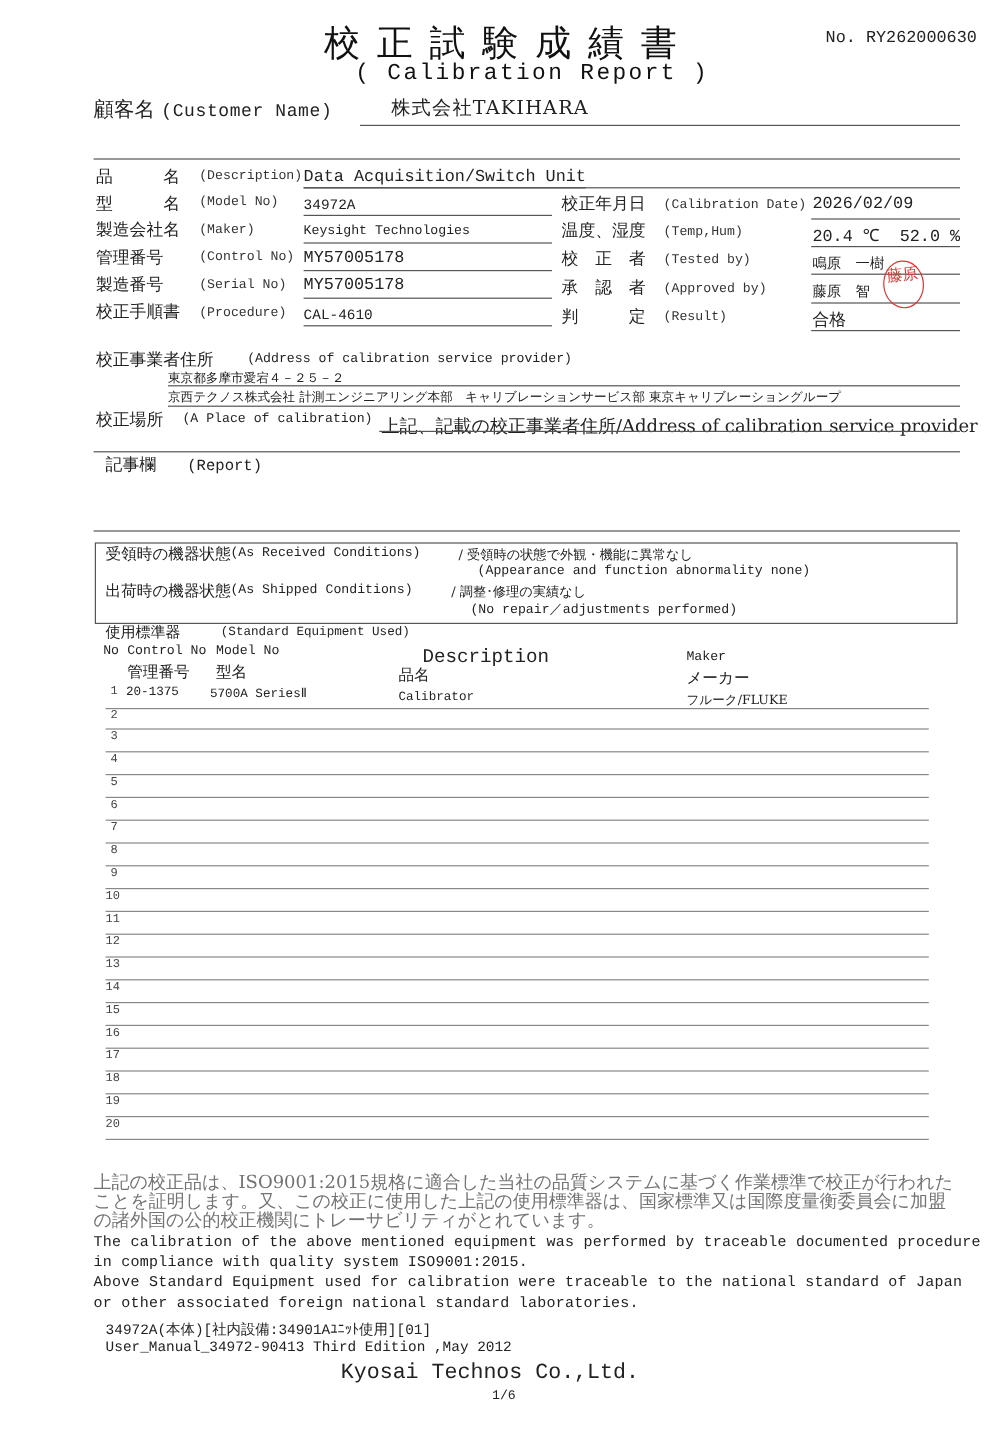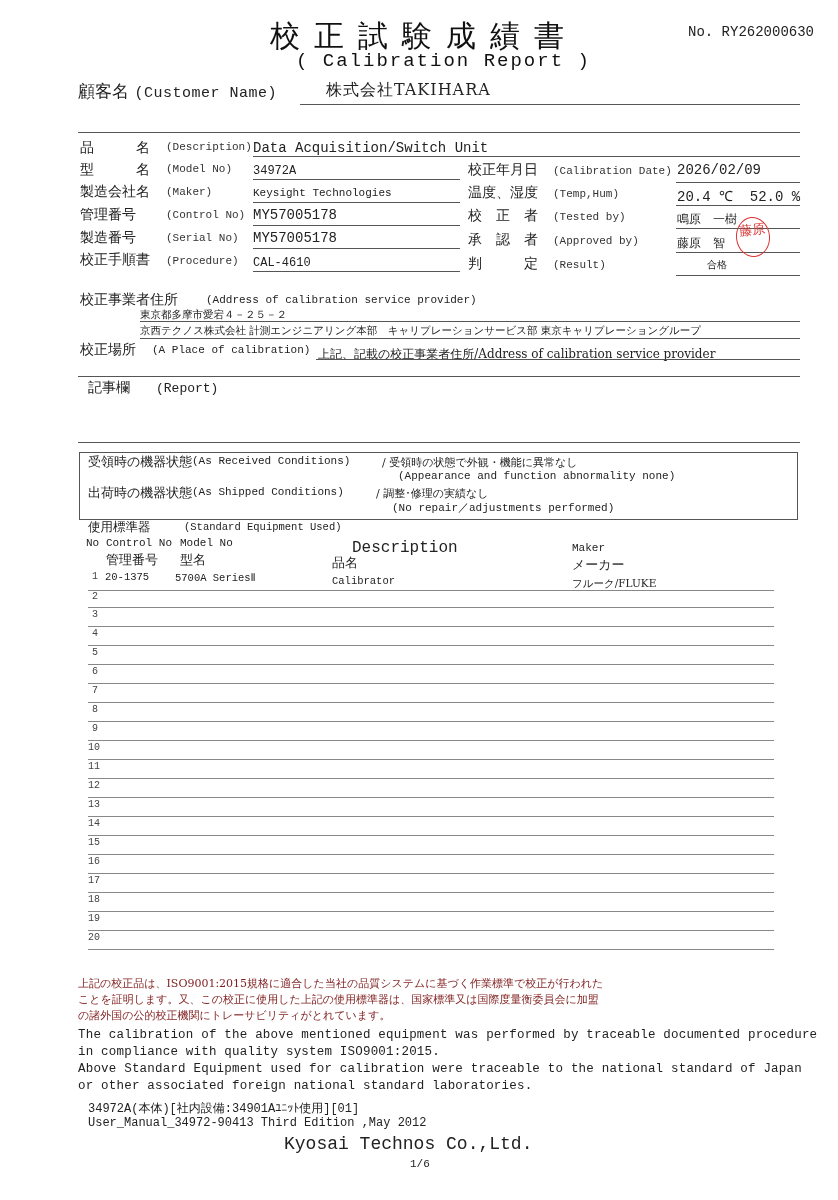--- a/index.html
+++ b/index.html
@@ -22,21 +22,21 @@
   .f-lbl { font-size: 14px; }
   .f-en { font-size: 11px; color: #333; }
   .f-val { font-size: 12px; color: #222; }
   .f-val.big { font-size: 14px; }
 
   .stamp { position: absolute; left: 736px; top: 217px; width: 34px; height: 40px; border: 1.5px solid #d33; border-radius: 50%; color: #d33; font-size: 13px; line-height: 15px; text-align: center; padding-top: 4px; transform: rotate(-6deg); }
 
   .cond-box { position: absolute; left: 79px; top: 452px; width: 719px; height: 68px; border: 1.5px solid #555; }
 
   .row-num { font-size: 10px; color: #444; }
-  .foot { font-size: 11px; color: #7f1d1d; }
+  .foot { font-size: 15px; color: #737373; }
   .foot-en { font-size: 12.5px; letter-spacing: 0.2px; }
 </style>
 </head>
 <body>
 
 <div class="abs title-jp serif">校正試験成績書</div>
 <div class="abs title-en cond">( Calibration  Report )</div>
 <div class="abs report-no cond">No. RY262000630</div>
 
 <div class="abs cust-label">
@@ -96,36 +96,36 @@
   <div class="abs f-val" style="left:677px; top:211px;">鳴原　一樹</div>
   <div class="hr" style="left:676px; top:228px; width:124px;"></div>
 
   <div class="abs f-lbl" style="left:468px; top:231px;">承　認　者</div>
   <div class="abs f-en cond" style="left:553px; top:235px;">(Approved by)</div>
   <div class="abs f-val" style="left:677px; top:235px;">藤原　智</div>
   <div class="hr" style="left:676px; top:252px; width:124px;"></div>
 
   <div class="abs f-lbl" style="left:468px; top:255px;">判　　　定</div>
   <div class="abs f-en cond" style="left:553px; top:259px;">(Result)</div>
-  <div class="abs f-val" style="left:707px; top:258px; font-size:10px;">合格</div>
+  <div class="abs f-val" style="left:677px; top:258px; font-size:14px;">合格</div>
   <div class="hr" style="left:676px; top:275px; width:124px;"></div>
 
   <div class="stamp serif">藤原</div>
 </div>
 
 <div class="abs" style="left:80px; top:291px; font-size:14px;">校正事業者住所</div>
 <div class="abs cond" style="left:206px; top:294px; font-size:11px;">(Address of calibration service provider)</div>
 <div class="abs" style="left:140px; top:308px; font-size:10.5px;">東京都多摩市愛宕４－２５－２</div>
 <div class="hr" style="left:140px; top:321px; width:660px;"></div>
 <div class="abs" style="left:140px; top:324px; font-size:10.5px;">京西テクノス株式会社 計測エンジニアリング本部　キャリブレーションサービス部 東京キャリブレーショングループ</div>
 <div class="hr" style="left:140px; top:338px; width:660px;"></div>
 
 <div class="abs" style="left:80px; top:341px; font-size:14px;">校正場所</div>
 <div class="abs cond" style="left:152px; top:344px; font-size:11px;">(A Place of calibration)</div>
-<div class="abs" style="left:318px; top:346px; font-size:12px;">上記、記載の校正事業者住所/Address of calibration service provider</div>
+<div class="abs" style="left:318px; top:346px; font-size:15px;">上記、記載の校正事業者住所/Address of calibration service provider</div>
 <div class="hr" style="left:316px; top:359px; width:484px;"></div>
 <div class="hr" style="left:78px; top:376px; width:722px; border-top-width:1.5px;"></div>
 
 <div class="abs" style="left:88px; top:379px; font-size:14px;">記事欄</div>
 <div class="abs cond" style="left:156px; top:381px; font-size:13px;">(Report)</div>
 <div class="hr" style="left:78px; top:442px; width:722px;"></div>
 
 <div class="cond-box"></div>
 <div class="abs" style="left:88px; top:453px; font-size:13px;">受領時の機器状態</div>
 <div class="abs cond" style="left:192px; top:455px; font-size:11px;">(As Received Conditions)</div>

